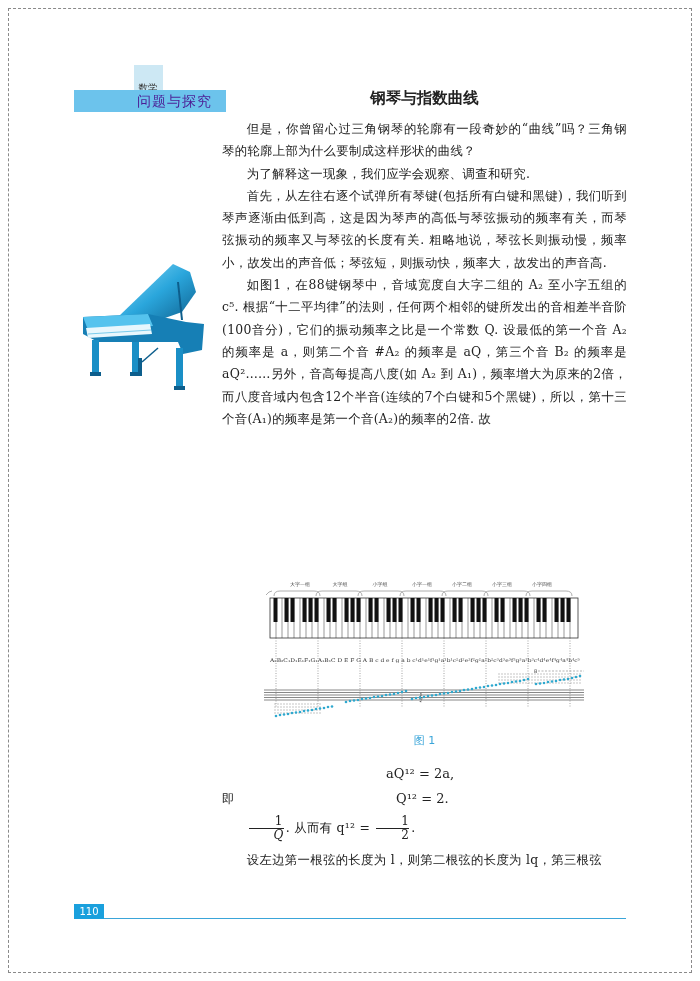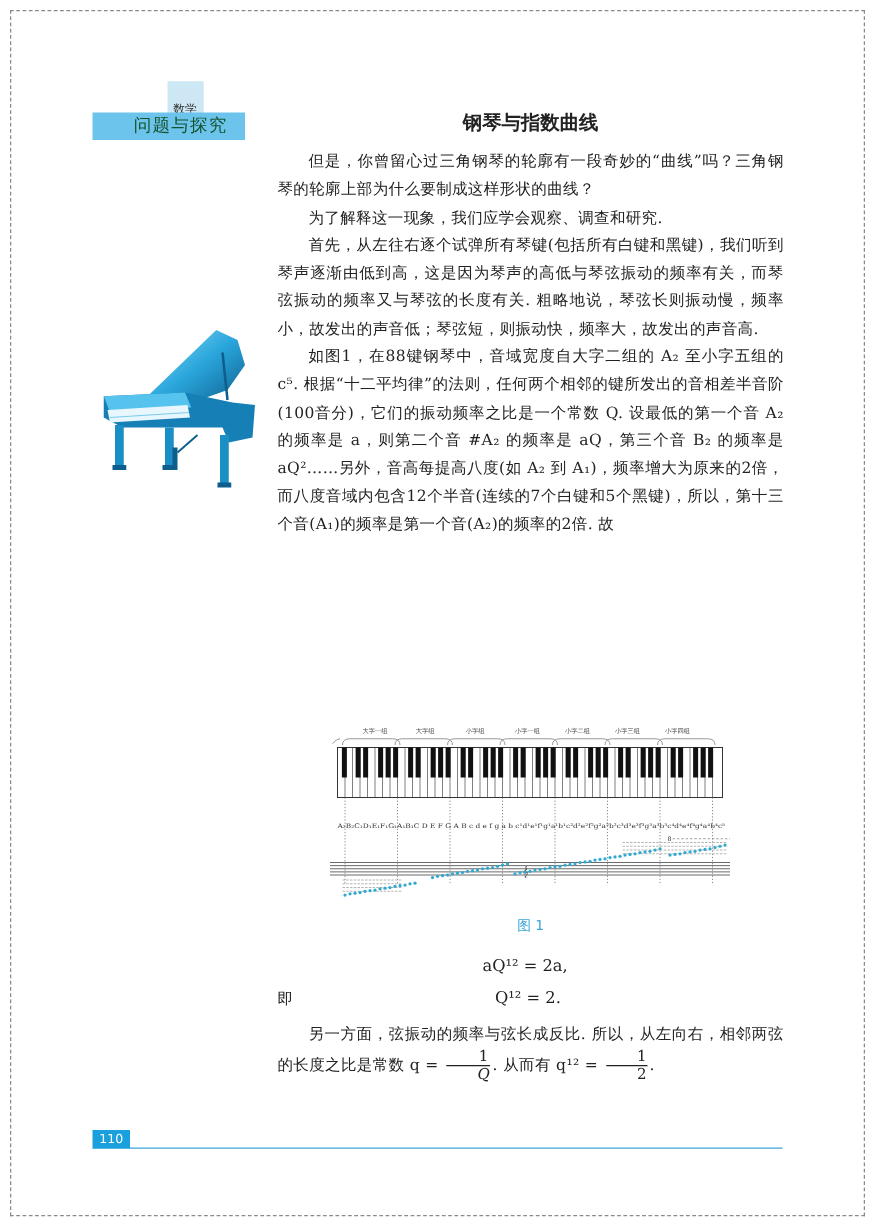--- a/index.html
+++ b/index.html
@@ -4,22 +4,22 @@
 <style>
   html, body { margin:0; padding:0; background:#fff; }
   body { width:700px; height:981px; position:relative; overflow:hidden;
          font-family:"DejaVu Serif", "Liberation Serif", serif; color:#222; }
   .page-border { position:absolute; left:8px; top:8px; width:684px; height:965px;
          border:1px dashed #8a8a8a; box-sizing:border-box; }
   .book-tag { position:absolute; left:74px; top:65px; height:13px; display:flex;
          font-family:"DejaVu Sans","Liberation Sans",sans-serif; font-size:9.5px; line-height:13px; }
   .book-tag .vol { background:#1aa0dd; color:#fff; padding:0 6px;margin-top:48px; }
   .book-tag .subj { background:#cde8f4; color:#333; padding:16px 5px; }
-  .section-tag { position:absolute; left:74px; top:90px; width:122px; height:22px;
-         background:#6cc3ec; color:#14532d; font-family:"DejaVu Sans","Liberation Sans",sans-serif;
+  .section-tag { position:absolute; left:74px; top:90px; width:152px; height:22px;
+         background:#6cc3ec; color:#4c1d95; font-family:"DejaVu Sans","Liberation Sans",sans-serif;
          font-size:14px; line-height:22px; text-align:right; padding-right:14px; box-sizing:border-box;
          letter-spacing:1px; }
   .title { position:absolute; left:222px; top:88px; width:405px; text-align:center;
          font-family:"DejaVu Sans","Liberation Sans",sans-serif; font-weight:bold; font-size:15.5px; }
   .body { position:absolute; left:222px; top:118px; width:405px; font-size:12.4px; line-height:22.3px;
          text-align:justify; letter-spacing:0.3px; }
   .body p { margin:0; text-indent:2em; }
   .piano-img { position:absolute; left:78px; top:262px; width:128px; height:132px; }
   .figure { position:absolute; left:262px; top:578px; width:326px; height:150px; }
   .fig-caption { position:absolute; left:222px; top:733px; width:405px; text-align:center;
@@ -317,18 +317,19 @@
 </svg>
 
 <div class="fig-caption">图 1</div>
 
 <div class="eq" style="left:386px; top:766px;">aQ¹² = 2a,</div>
 <div class="eq-label">即</div>
 <div class="eq" style="left:396px; top:791px;">Q¹² = 2.</div>
 
 <div class="body2">
   <p>
-    <span>另一方面，弦振动的频率与弦长成反比. 所以，从左向右，相邻两弦的长度之比是常数 q = </span><span class="frac"><span class="num">1</span><span>Q</span></span><span>. 从而有 q¹² = </span><span class="frac"><span class="num">1</span><span style="font-style:normal">2</span></span><span>.</span>
+    <span class="frac"><span class="num">1</span><span>Q</span></span><span>. 从而有 q¹² = </span><span class="frac"><span class="num">1</span><span style="font-style:normal">2</span></span><span>.</span>
   </p>
+  <p style="margin-top:6px">设左边第一根弦的长度为 l，则第二根弦的长度为 lq，第三根弦</p>
 </div>
 
 <div class="footer-num">110</div>
 <div class="footer-line"></div>
 
 </body></html>

